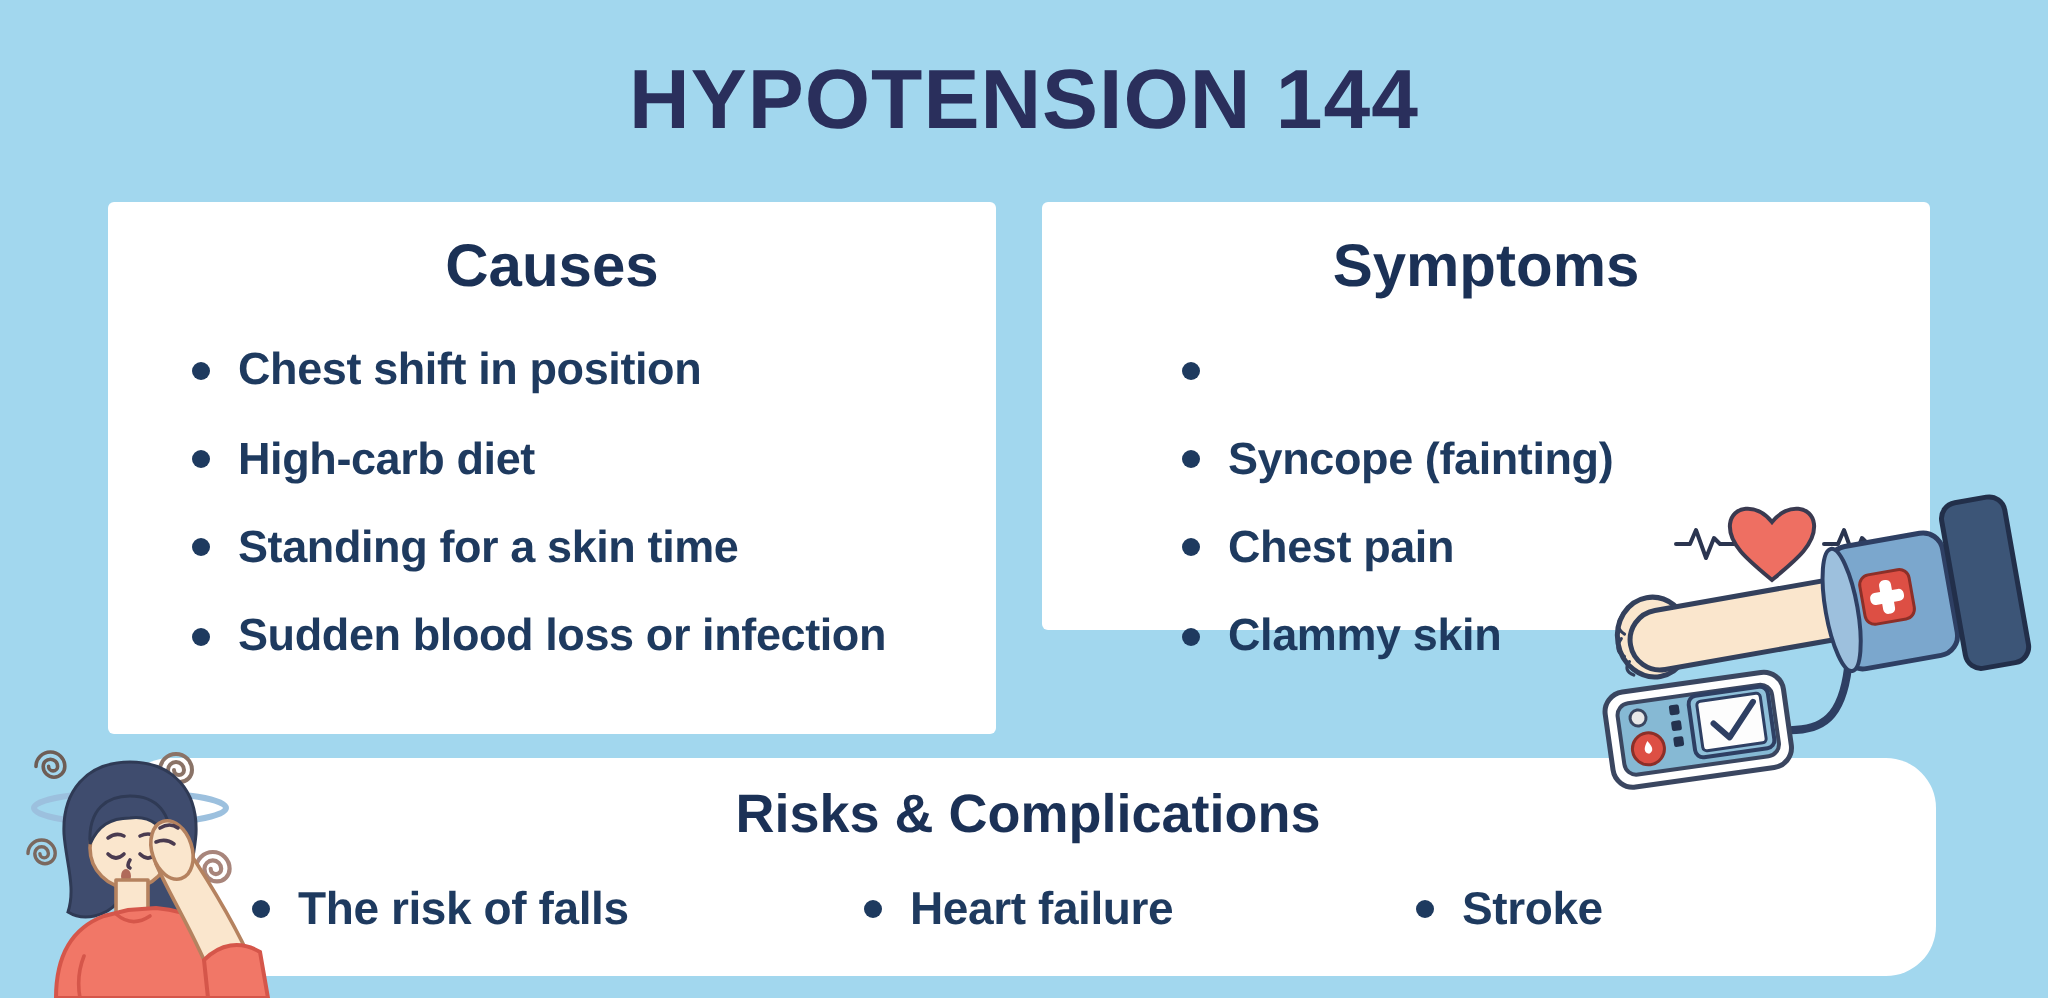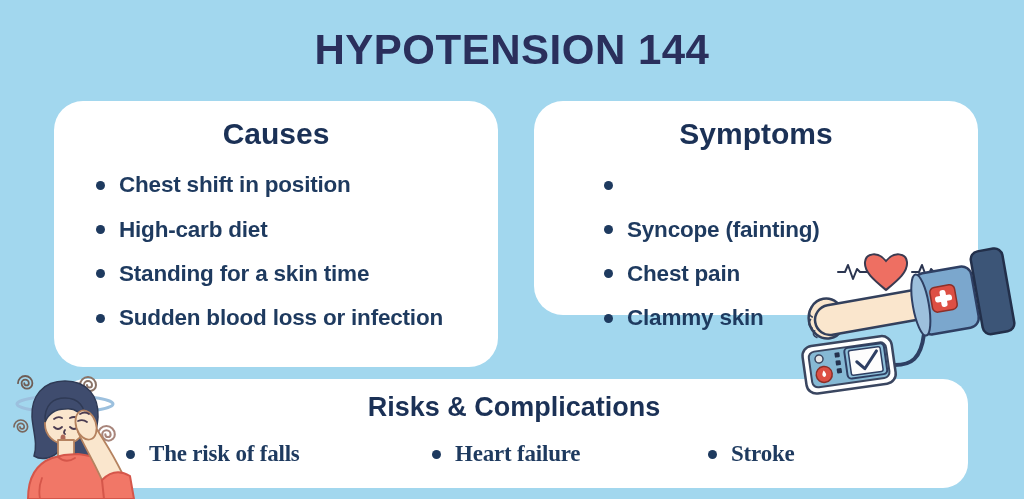--- a/index.html
+++ b/index.html
@@ -13,40 +13,40 @@
   body{
     width:1024px;height:499px;position:relative;overflow:hidden;
     background:var(--bg);
     font-family:"Liberation Sans",sans-serif;
   }
   .page-title{
     position:absolute;top:26px;left:0;width:1024px;margin:0;
     text-align:center;font-size:42px;font-weight:bold;
     letter-spacing:.5px;color:var(--title-ink);
   }
-  .card{position:absolute;background:var(--card);border-radius:29px;}
+  .card{position:absolute;background:var(--card);border-radius:3px;}
   #causes-card{left:54px;top:101px;width:444px;height:266px;}
-  #symptoms-card{left:534px;top:101px;width:444px;height:214px;}
+  #symptoms-card{left:521px;top:101px;width:444px;height:214px;}
   #risks-card{left:60px;top:379px;width:908px;height:109px;border-radius:25px;}
   .card h2{
     margin:0;position:absolute;top:16px;left:0;width:100%;
     text-align:center;font-size:30px;font-weight:bold;color:var(--head-ink);
   }
   #risks-card h2{top:13px;font-size:27px;}
   ul.bullets{list-style:none;margin:0;padding:0;position:absolute;top:62px;}
   #causes-card ul.bullets{left:42px;}
   #symptoms-card ul.bullets{left:70px;}
   ul.bullets li{
     height:44.4px;display:flex;align-items:center;
     font-size:22.5px;font-weight:bold;letter-spacing:-.2px;color:var(--body-ink);
   }
   .dot{width:9px;height:9px;border-radius:50%;background:var(--body-ink);margin-right:14px;flex:none;}
   .risk-item{
     position:absolute;top:60px;height:30px;display:flex;align-items:center;
-    font-size:23px;font-weight:bold;letter-spacing:-.2px;color:var(--body-ink);font-family:Liberation Serif, serif;
+    font-size:23px;font-weight:bold;letter-spacing:-.2px;color:var(--body-ink);
   }
   #risk-item-1{left:66px;} #risk-item-2{left:372px;} #risk-item-3{left:648px;}
   svg.bp{position:absolute;left:788px;top:236px;}
   svg.woman{position:absolute;left:8px;top:368px;}
   
   .skin-a{fill:var(--skin);stroke:#33405C;stroke-width:2.5;stroke-linejoin:round;}
   .skin-w{fill:var(--skin);stroke:#B5825F;stroke-width:1.8;stroke-linejoin:round;}
   .cuffc{fill:var(--cuff);stroke:#2E3F63;stroke-width:2.5;}
   .cuff-edge{fill:#9DC0DD;stroke:#2E3F63;stroke-width:2;}
   .sleevec{fill:var(--sleeve);stroke:#222F4A;stroke-width:2.5;}

